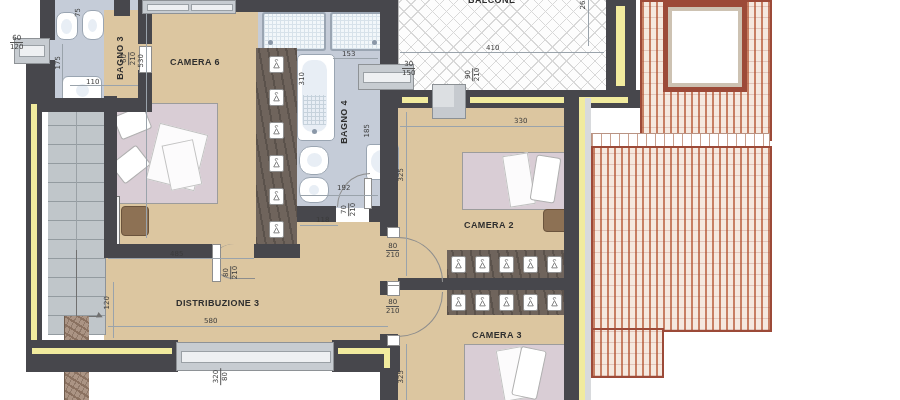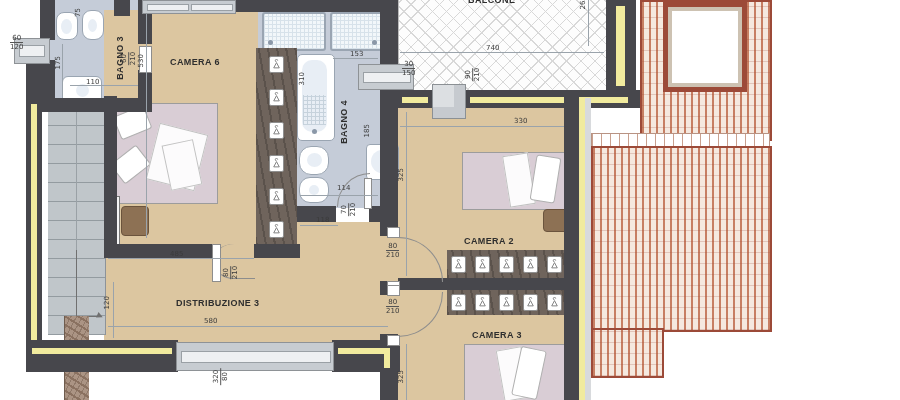--- a/index.html
+++ b/index.html
@@ -350,52 +350,52 @@
   <div class="dl" style="left:62px;top:44px;width:1px;height:52px;"></div>
   <div class="dl" style="left:113px;top:282px;width:1px;height:56px;"></div>
   <div class="dl" style="left:406px;top:112px;width:1px;height:164px;"></div>
   <div class="dl" style="left:406px;top:344px;width:1px;height:56px;"></div>
   <div class="dl" style="left:588px;top:0;width:1px;height:46px;"></div>
 
   <div class="vroom" style="left:115px;top:36px;">BAGNO 3</div>
   <div class="room" style="left:170px;top:57px;">CAMERA 6</div>
   <div class="vroom" style="left:339px;top:100px;">BAGNO 4</div>
   <div class="room" style="left:468px;top:-5px;">BALCONE</div>
-  <div class="room" style="left:464px;top:236px;">CAMERA 2</div>
+  <div class="room" style="left:464px;top:220px;">CAMERA 2</div>
   <div class="room" style="left:472px;top:330px;">CAMERA 3</div>
   <div class="room" style="left:176px;top:298px;">DISTRIBUZIONE 3</div>
 
   <div class="frac" style="left:8px;top:34px;">
     <b>60</b>
       <b>120</b>
     </div>
   <div class="vlbl" style="left:74px;top:8px;">75</div>
   <div class="vlbl" style="left:54px;top:56px;">175</div>
   <div class="frac vfrac" style="left:120px;top:50px;">
     <b>60</b>
       <b>210</b>
     </div>
   <div class="lbl" style="left:86px;top:78px;">110</div>
   <div class="vlbl" style="left:137px;top:54px;">530</div>
   <div class="vlbl" style="left:298px;top:72px;">310</div>
-  <div class="lbl" style="left:342px;top:50px;margin-left:8px;">153</div>
+  <div class="lbl" style="left:342px;top:50px;">153</div>
   <div class="frac" style="left:400px;top:60px;">
     <b>30</b>
       <b>150</b>
     </div>
-  <div class="lbl" style="left:486px;top:44px;">740</div>
+  <div class="lbl" style="left:486px;top:44px;">410</div>
   <div class="vlbl" style="left:579px;top:-4px;">260</div>
   <div class="frac vfrac" style="left:464px;top:66px;">
     <b>90</b>
       <b>210</b>
     </div>
   <div class="lbl" style="left:514px;top:117px;">330</div>
   <div class="vlbl" style="left:397px;top:168px;">325</div>
   <div class="vlbl" style="left:363px;top:124px;">185</div>
-  <div class="lbl" style="left:337px;top:184px;">114</div>
+  <div class="lbl" style="left:337px;top:184px;">192</div>
   <div class="frac vfrac" style="left:340px;top:201px;">
     <b>70</b>
       <b>210</b>
     </div>
   <div class="lbl" style="left:316px;top:216px;">118</div>
   <div class="lbl" style="left:170px;top:250px;">485</div>
   <div class="frac vfrac" style="left:222px;top:264px;">
     <b>80</b>
       <b>210</b>
     </div>

